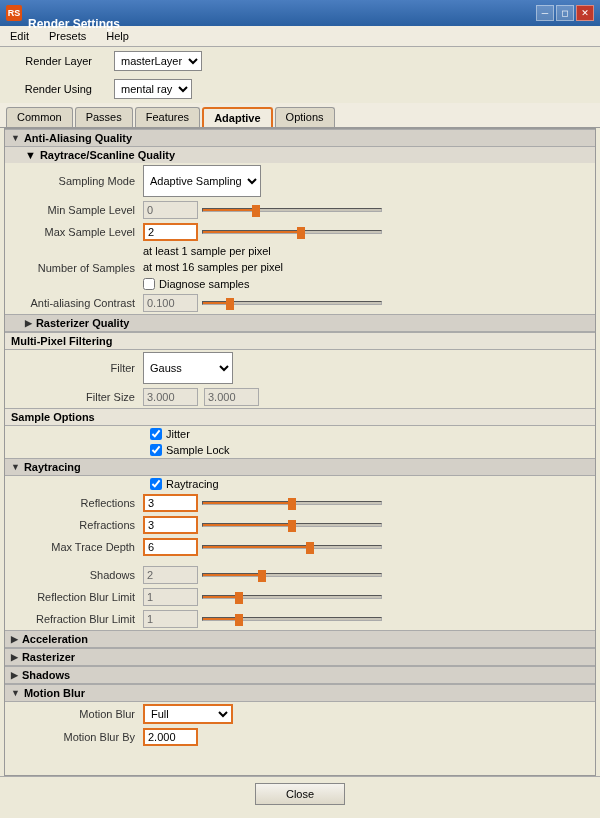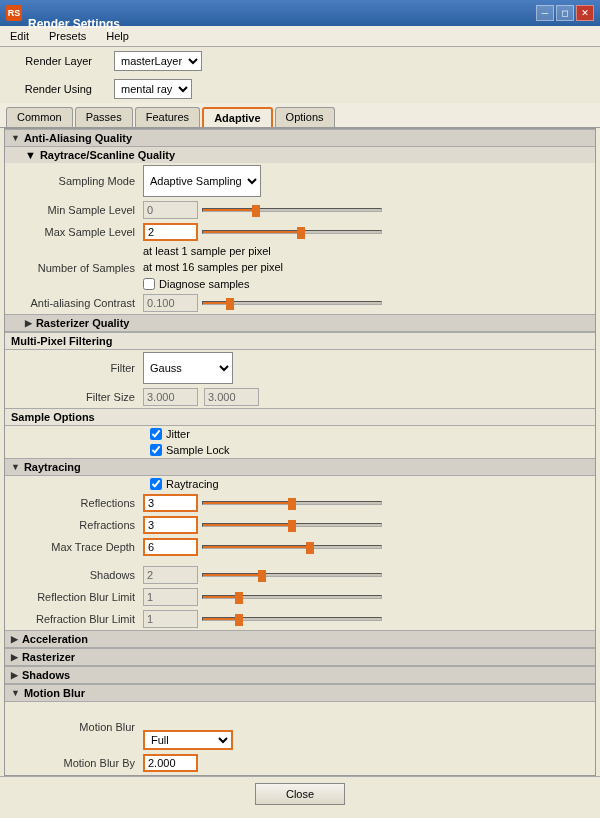--- a/index.html
+++ b/index.html
@@ -215,21 +215,20 @@
       height: 32px;
       min-width: 90px;
     }
     .dropdown-select-orange {
       border: 2px solid #e07020;
       background: white;
       padding: 1px 2px;
       font-size: 11px;
       height: 20px;
       min-width: 90px;
-      margin-top: 26px;
     }
     .bottom-bar {
       display: flex;
       justify-content: center;
       padding: 6px;
       background: #ece9d8;
       border-top: 1px solid #aaa;
     }
     .close-button {
       padding: 4px 30px;

